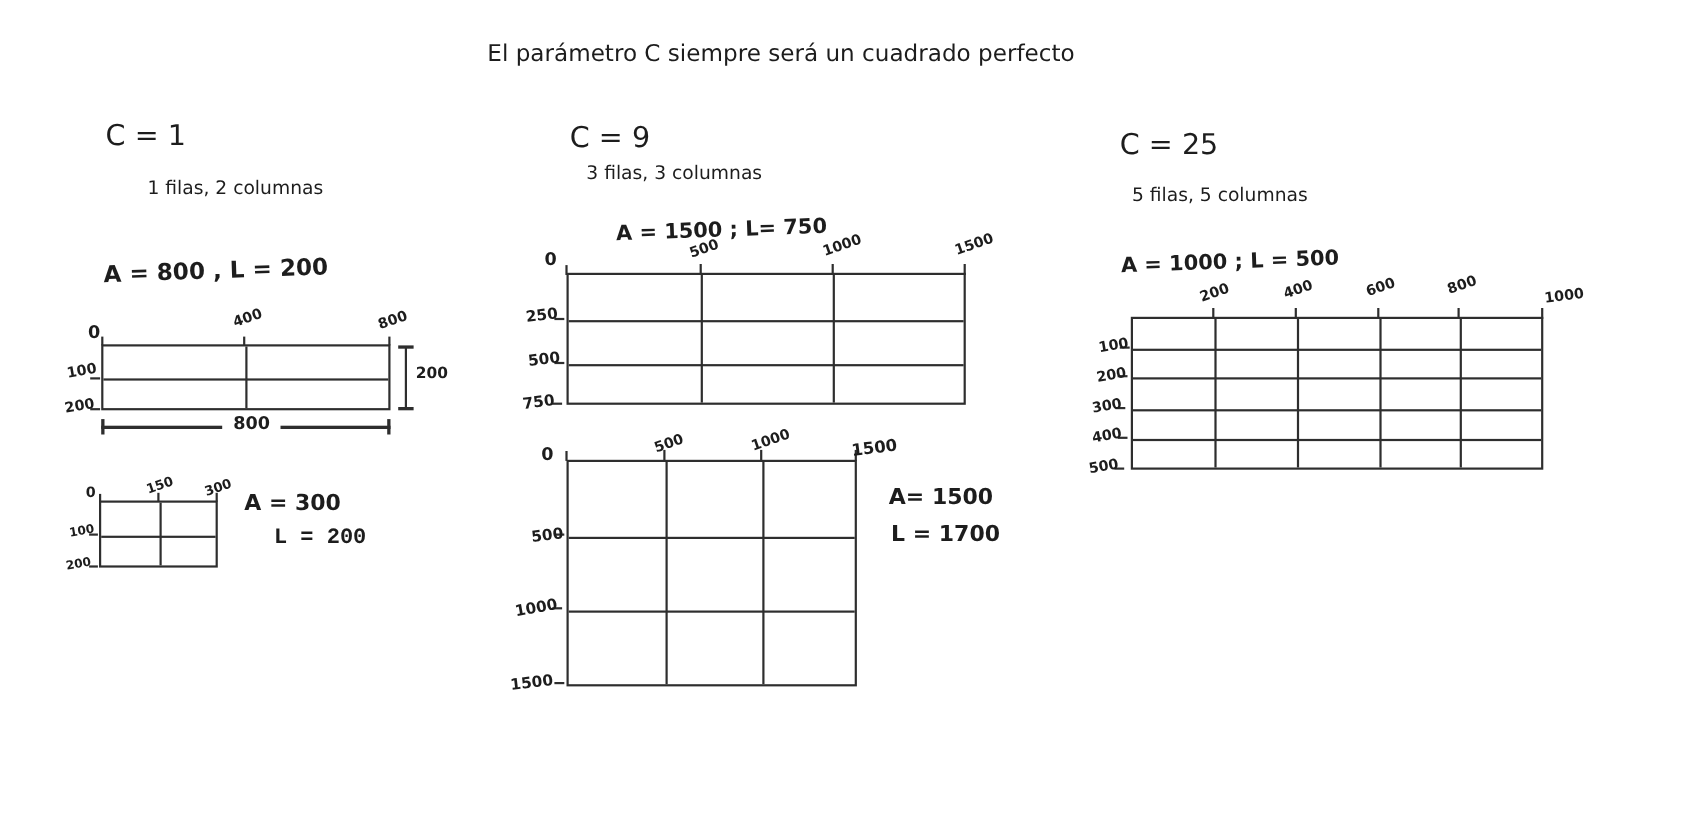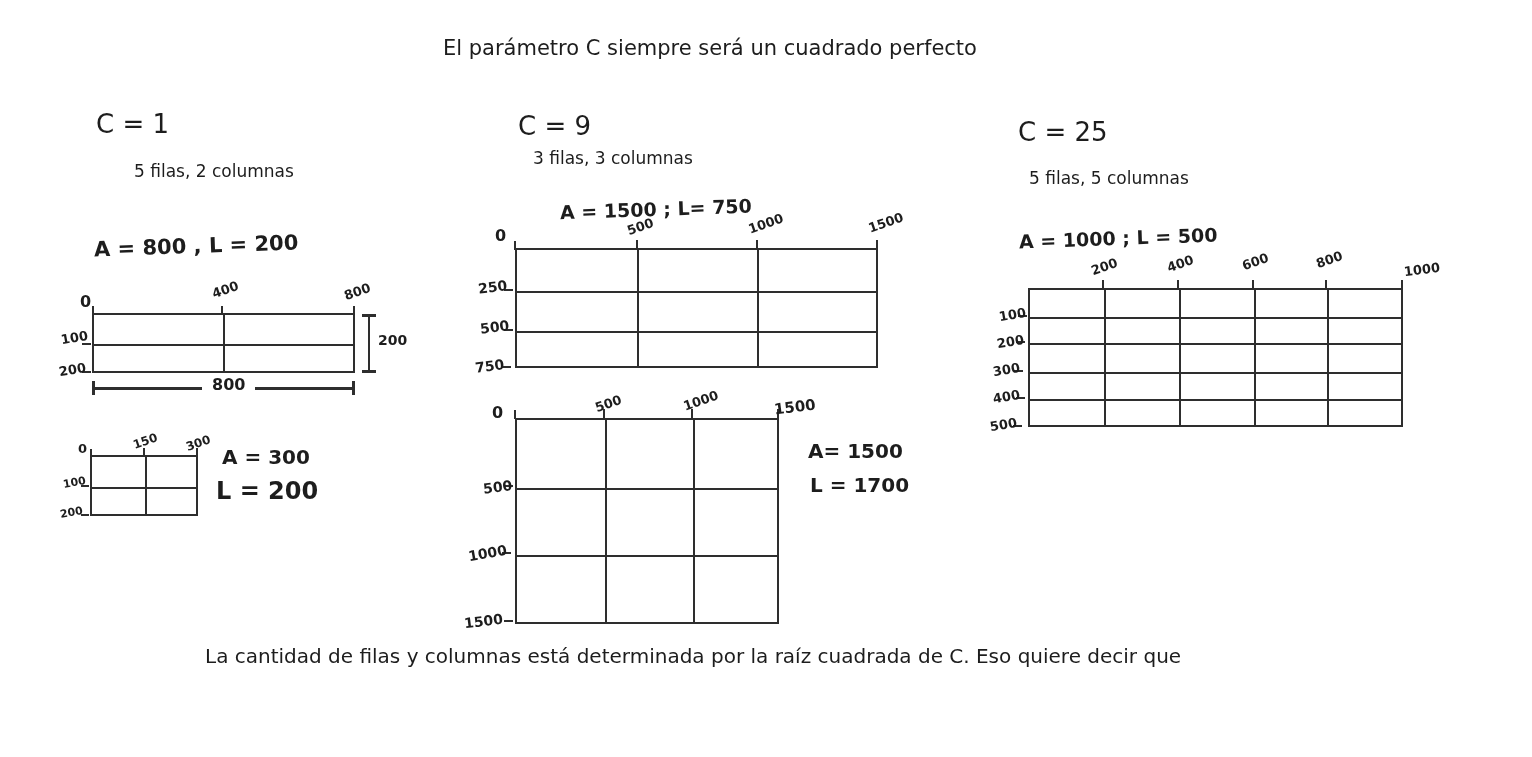--- a/index.html
+++ b/index.html
@@ -18,21 +18,21 @@
   .rot2  { transform:rotate(-2deg); }
 </style>
 </head>
 <body>
 
 <div id="canvas">
 
   <div class="t" style="left:428px;top:36px;font-size:21px;margin-left:15px;">El parámetro C siempre será un cuadrado perfecto</div>
 
   <div class="t" style="left:96px;top:110px;font-size:26px;">C = 1</div>
-  <div class="t" style="left:134px;top:162px;font-size:17px;">5 filas, 2 columnas</div>
+  <div class="t" style="left:134px;top:162px;font-size:17px;">1 filas, 2 columnas</div>
   <div class="t b rot2" style="left:94px;top:234px;font-size:21px;">A = 800 ,   L = 200</div>
 
   <div class="grid" style="left:92px;top:313px;width:263px;height:60px;">
     <div class="gl" style="left:129px;top:0;width:2px;height:100%;"></div>
     <div class="gl" style="left:0;top:29px;width:100%;height:2px;"></div>
   </div>
   <div class="gl" style="left:92px;top:306px;width:2px;height:8px;"></div>
   <div class="gl" style="left:221px;top:306px;width:2px;height:8px;"></div>
   <div class="gl" style="left:353px;top:306px;width:2px;height:8px;"></div>
   <div class="gl" style="left:82px;top:343px;width:9px;height:2px;"></div>
@@ -61,21 +61,21 @@
   <div class="gl" style="left:143px;top:448px;width:2px;height:8px;"></div>
   <div class="gl" style="left:196px;top:448px;width:2px;height:8px;"></div>
   <div class="gl" style="left:81px;top:485px;width:8px;height:2px;"></div>
   <div class="gl" style="left:81px;top:514px;width:8px;height:2px;"></div>
   <div class="t b" style="left:78px;top:442px;font-size:13px;">0</div>
   <div class="t b rot20" style="left:133px;top:435px;font-size:12px;">150</div>
   <div class="t b rot20" style="left:186px;top:437px;font-size:12px;">300</div>
   <div class="t b rot10" style="left:63px;top:477px;font-size:11px;">100</div>
   <div class="t b rot10" style="left:60px;top:507px;font-size:11px;">200</div>
   <div class="t b" style="left:222px;top:446px;font-size:20px;">A = 300</div>
-  <div class="t b" style="left:216px;top:478px;font-size:24px;">L = 200</div>
+  <div class="t b" style="left:249px;top:478px;font-size:20px;font-family:Liberation Mono, monospace;">L = 200</div>
 
   <div class="t" style="left:518px;top:112px;font-size:26px;">C = 9</div>
   <div class="t" style="left:533px;top:149px;font-size:17px;">3 filas, 3 columnas</div>
   <div class="t b rot2" style="left:560px;top:199px;font-size:19px;">A = 1500 ;  L= 750</div>
 
   <div class="grid" style="left:515px;top:248px;width:363px;height:120px;">
     <div class="gl" style="left:120px;top:0;width:2px;height:100%;"></div>
     <div class="gl" style="left:240px;top:0;width:2px;height:100%;"></div>
     <div class="gl" style="left:0;top:41px;width:100%;height:2px;"></div>
     <div class="gl" style="left:0;top:81px;width:100%;height:2px;"></div>
@@ -146,15 +146,14 @@
   <div class="t b rot20" style="left:1167px;top:257px;font-size:13px;">400</div>
   <div class="t b rot20" style="left:1242px;top:255px;font-size:13px;">600</div>
   <div class="t b rot20" style="left:1316px;top:253px;font-size:13px;">800</div>
   <div class="t b rot8" style="left:1404px;top:263px;font-size:13px;">1000</div>
   <div class="t b rot10" style="left:999px;top:308px;font-size:13px;">100</div>
   <div class="t b rot10" style="left:997px;top:335px;font-size:13px;">200</div>
   <div class="t b rot10" style="left:993px;top:363px;font-size:13px;">300</div>
   <div class="t b rot10" style="left:993px;top:390px;font-size:13px;">400</div>
   <div class="t b rot10" style="left:990px;top:418px;font-size:13px;">500</div>
 
-  <div class="t" style="left:205px;top:645px;font-size:20px;">La cantidad de filas y columnas está determinada por la raíz cuadrada de C. Eso quiere decir que</div>
 
 </div>
 
 </body></html>

